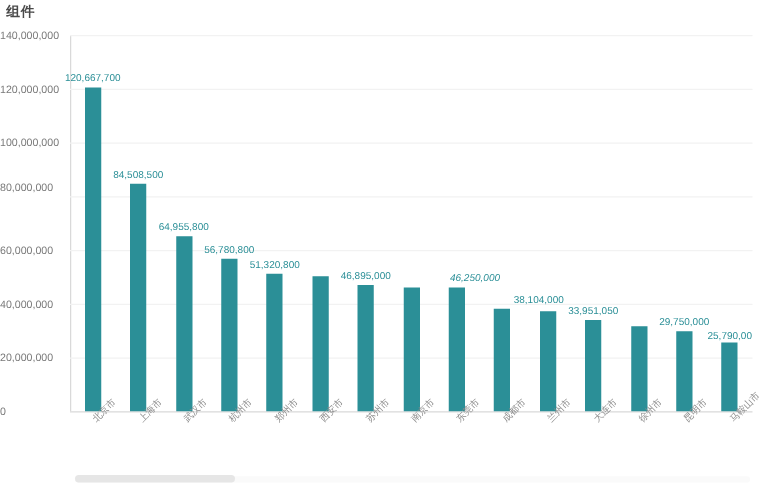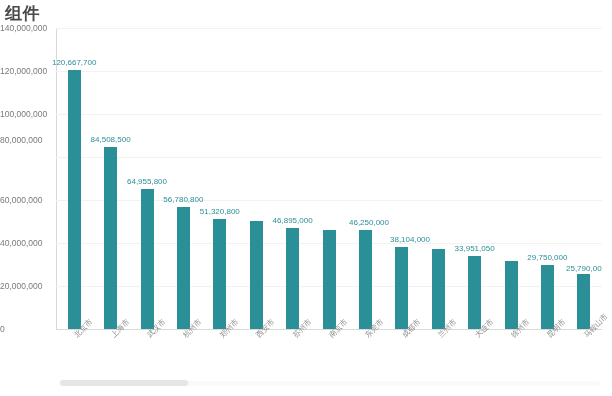--- a/index.html
+++ b/index.html
@@ -13,21 +13,21 @@
   #root {
     position: relative;
     width: 612px; height: 396px;
     background: #ffffff;
   }
 
   
   .chart-title {
     position: absolute;
     left: 5px; top: 2px;
-    font-size: 17px;
+    font-size: 11px;
     font-weight: bold;
     color: #4a4a4a;
     letter-spacing: 0.5px;
   }
 
   
   
   .plot {
     position: absolute;
     left: 56px; top: 28px;
@@ -139,21 +139,21 @@
 
   <div class="ylabel">
     <span class="ylabel-inner">总金额</span>
   </div>
 
   <div id="yticks">
       <div class="ytick-wrap" style="top: 329px;">0</div>
       <div class="ytick-wrap" style="top: 286px;">20,000,000</div>
       <div class="ytick-wrap" style="top: 243px;">40,000,000</div>
       <div class="ytick-wrap" style="top: 200px;">60,000,000</div>
-      <div class="ytick-wrap" style="top: 140px;">80,000,000</div>
+      <div class="ytick-wrap" style="top: 150px;">80,000,000</div>
       <div class="ytick-wrap" style="top: 114px;">100,000,000</div>
       <div class="ytick-wrap" style="top: 71px;">120,000,000</div>
       <div class="ytick-wrap" style="top: 28px;">140,000,000</div>
     </div>
   <div id="gridlines">
       <div class="gridline" style="top: 286px; left: 56px; width: 546px; position: absolute;"></div>
       <div class="gridline" style="top: 243px; left: 56px; width: 546px; position: absolute;"></div>
       <div class="gridline" style="top: 200px; left: 56px; width: 546px; position: absolute;"></div>
       <div class="gridline" style="top: 157px; left: 56px; width: 546px; position: absolute;"></div>
       <div class="gridline" style="top: 114px; left: 56px; width: 546px; position: absolute;"></div>
@@ -170,23 +170,23 @@
       <div class="bar-value" style="left: 91px; bottom: 142.655px; color: rgb(43, 143, 151);">64,955,800</div>
       <div class="bar" style="left: 120.9px; height: 122.079px; background: rgb(43, 143, 151);"></div>
       <div class="bar-value" style="left: 127.4px; bottom: 125.079px; color: rgb(43, 143, 151);">56,780,800</div>
       <div class="bar" style="left: 157.3px; height: 110.34px; background: rgb(43, 143, 151);"></div>
       <div class="bar-value" style="left: 163.8px; bottom: 113.34px; color: rgb(43, 143, 151);">51,320,800</div>
       <div class="bar" style="left: 193.7px; height: 107.715px; background: rgb(43, 143, 151);"></div>
       <div class="bar" style="left: 230.1px; height: 100.824px; background: rgb(43, 143, 151);"></div>
       <div class="bar-value" style="left: 236.6px; bottom: 103.824px; color: rgb(43, 143, 151);">46,895,000</div>
       <div class="bar" style="left: 266.5px; height: 99.115px; background: rgb(43, 143, 151);"></div>
       <div class="bar" style="left: 302.9px; height: 99.4375px; background: rgb(43, 143, 151);"></div>
-      <div class="bar-value" style="left: 313px; bottom: 102.438px; color: rgb(43, 143, 151);">46,250,000</div>
+      <div class="bar-value" style="left: 324px; bottom: 102.438px; color: rgb(43, 143, 151); font-style: italic;">46,250,000</div>
       <div class="bar" style="left: 339.3px; height: 81.9236px; background: rgb(43, 143, 151);"></div>
-      <div class="bar-value" style="left: 338px; bottom: 84.9236px; color: rgb(43, 143, 151); padding-left: 32px;">38,104,000</div>
+      <div class="bar-value" style="left: 359px; bottom: 84.9236px; color: rgb(43, 143, 151); padding-left: 32px;">38,104,000</div>
       <div class="bar" style="left: 375.7px; height: 79.98px; background: rgb(43, 143, 151);"></div>
       <div class="bar" style="left: 412.1px; height: 72.9948px; background: rgb(43, 143, 151);"></div>
       <div class="bar-value" style="left: 418.6px; bottom: 75.9948px; color: rgb(43, 143, 151);">33,951,050</div>
       <div class="bar" style="left: 448.5px; height: 68.155px; background: rgb(43, 143, 151);"></div>
       <div class="bar" style="left: 484.9px; height: 63.9625px; background: rgb(43, 143, 151);"></div>
       <div class="bar-value" style="left: 491.4px; bottom: 66.9625px; color: rgb(43, 143, 151);">29,750,000</div>
       <div class="bar" style="left: 521.3px; height: 55.4485px; background: rgb(43, 143, 151);"></div>
       <div class="bar-value" style="left: 527.8px; bottom: 56px; color: rgb(43, 143, 151);">25,790,00</div>
     </div>
 

